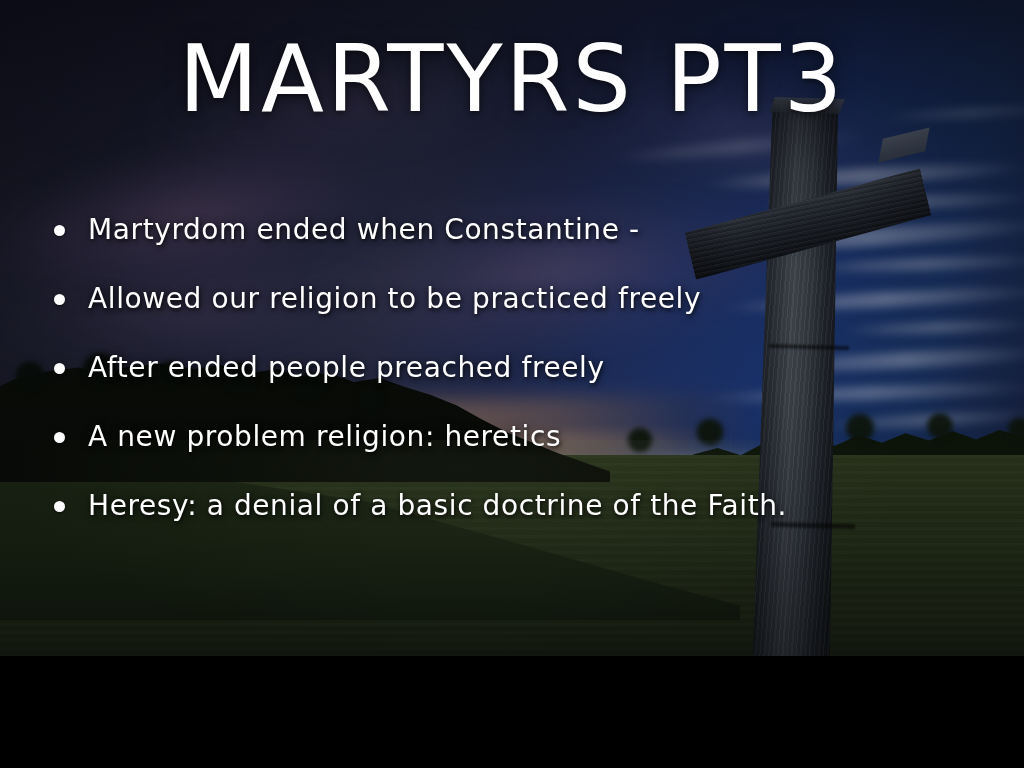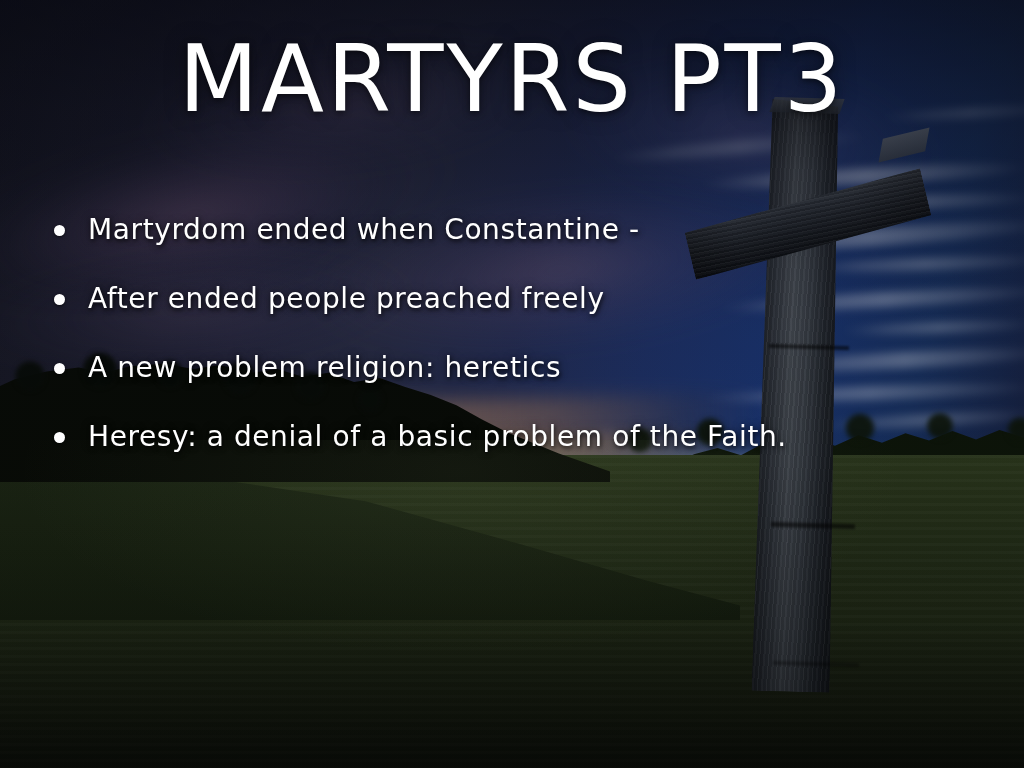--- a/index.html
+++ b/index.html
@@ -8,21 +8,21 @@
     padding: 0;
     background: #000;
   }
   body {
     font-family: "DejaVu Sans", "Liberation Sans", sans-serif;
   }
 
   #slide {
     position: relative;
     width: 1024px;
-    height: 768px;
+    height: 656px;
     overflow: hidden;
     background: #ef4444;
     user-select: none;
   }
 
   
   .bg-photo {
     position: absolute;
     inset: 0;
     overflow: hidden;
@@ -540,31 +540,35 @@
 
     <div class="slide-title">MARTYRS PT3</div>
 
     <div class="bullets">
 
       <div class="bullet-row">
         <span class="bullet-dot"></span>
         <span class="bullet-text">Martyrdom ended when Constantine -</span>
       </div>
 
+      <div class="bullet-row">
+        <span class="bullet-dot"></span>
+        <span class="bullet-text">Allowed our religion to be practiced freely</span>
+      </div>
 
       <div class="bullet-row">
         <span class="bullet-dot"></span>
         <span class="bullet-text">After ended people preached freely</span>
       </div>
 
       <div class="bullet-row">
         <span class="bullet-dot"></span>
         <span class="bullet-text">A new problem religion: heretics</span>
       </div>
 
       <div class="bullet-row">
         <span class="bullet-dot"></span>
-        <span class="bullet-text">Heresy: a denial of a basic problem of the Faith.</span>
+        <span class="bullet-text">Heresy: a denial of a basic doctrine of the Faith.</span>
       </div>
 
     </div>
   </div>
 </div>
 
 </body></html>

